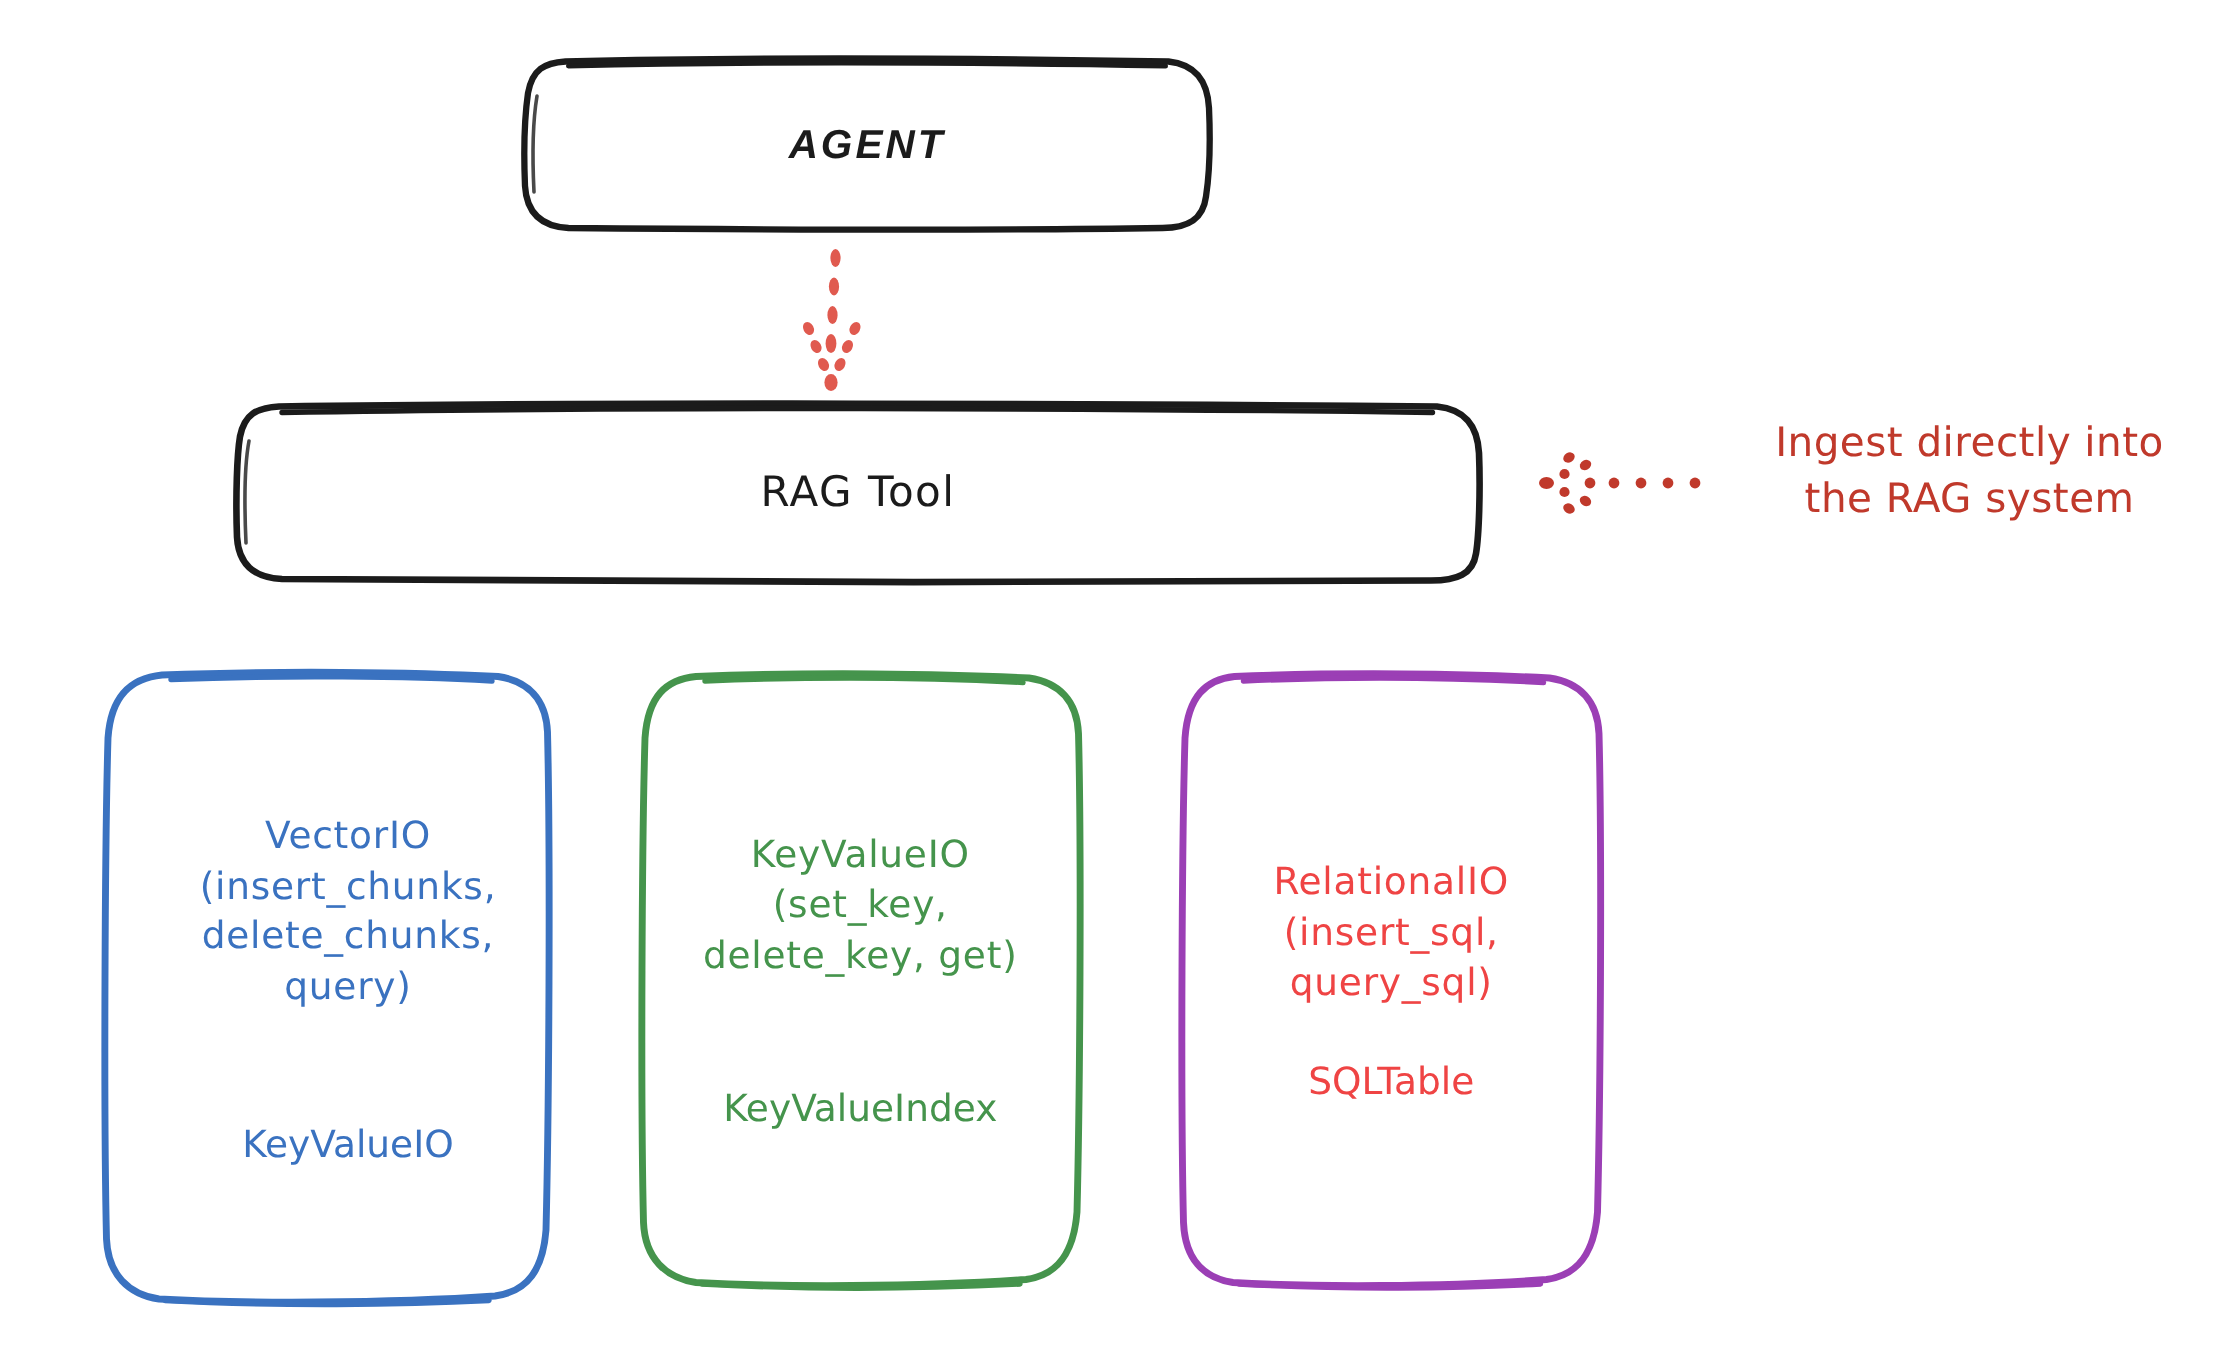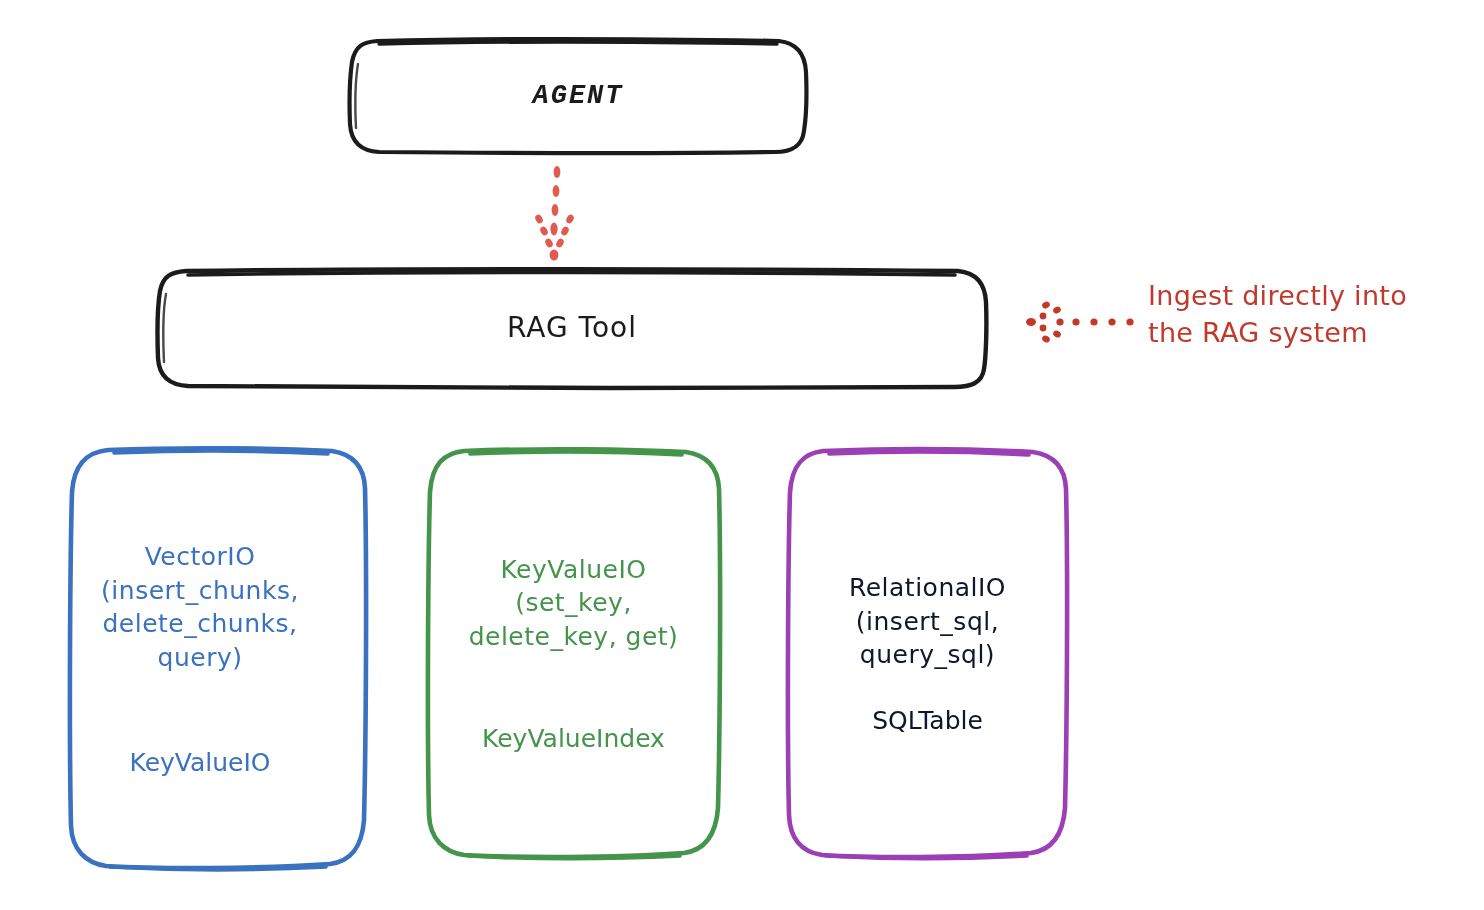--- a/index.html
+++ b/index.html
@@ -41,21 +41,21 @@
   }
 
   
   #node-agent {
     left: 350px;
     top: 40px;
     width: 456px;
     height: 113px;
   }
   #node-agent .node-label {
-    font-family: Liberation Mono, monospace;
+    font-family: Liberation Sans, sans-serif;
     font-style: italic;
     font-weight: 700;
     font-size: 27px;
     color: #1b1b1b;
     letter-spacing: 2px;
   }
 
   
   #node-ragtool {
     left: 158px;
@@ -66,21 +66,21 @@
   #node-ragtool .node-label {
     font-family: "DejaVu Sans", sans-serif;
     font-size: 28px;
     font-weight: 400;
     color: #1b1b1b;
     letter-spacing: 1px;
   }
 
   
   #node-vectorio {
-    left: 52px;
+    left: 84px;
     top: 449px;
     width: 296px;
     height: 419px;
     gap: 40px;
   }
   #node-keyvalueio {
     left: 428px;
     top: 450px;
     width: 291px;
     height: 406px;
@@ -104,36 +104,37 @@
     font-size: 25px;
     font-weight: 400;
     margin-top: 34px;
   }
 
   #node-vectorio .node-label,
   #node-vectorio .node-sub { color: #3a72c0; }
   #node-keyvalueio .node-label,
   #node-keyvalueio .node-sub { color: #45944c; }
   #node-relationalio .node-label,
-  #node-relationalio .node-sub { color: #0f172a; }
+  #node-relationalio .node-sub { color: #ef4444; }
 
   
   #annotation {
     position: absolute;
     left: 1148px;
     top: 277px;
     width: 330px;
   }
   #annotation .annotation-text {
     font-family: "DejaVu Sans", sans-serif;
     font-size: 27px;
     line-height: 1.38;
     color: #c0392b;
     white-space: pre-line;
     letter-spacing: 0.3px;
+    text-align: center;
   }
 </style>
 </head>
 <body>
 
 <svg id="canvas" viewBox="0 0 1484 910" xmlns="http://www.w3.org/2000/svg">
 
   <g>
     <path d="M377 41 C 500 38, 660 39, 779 41
              C 797 43, 805 54, 806 72

